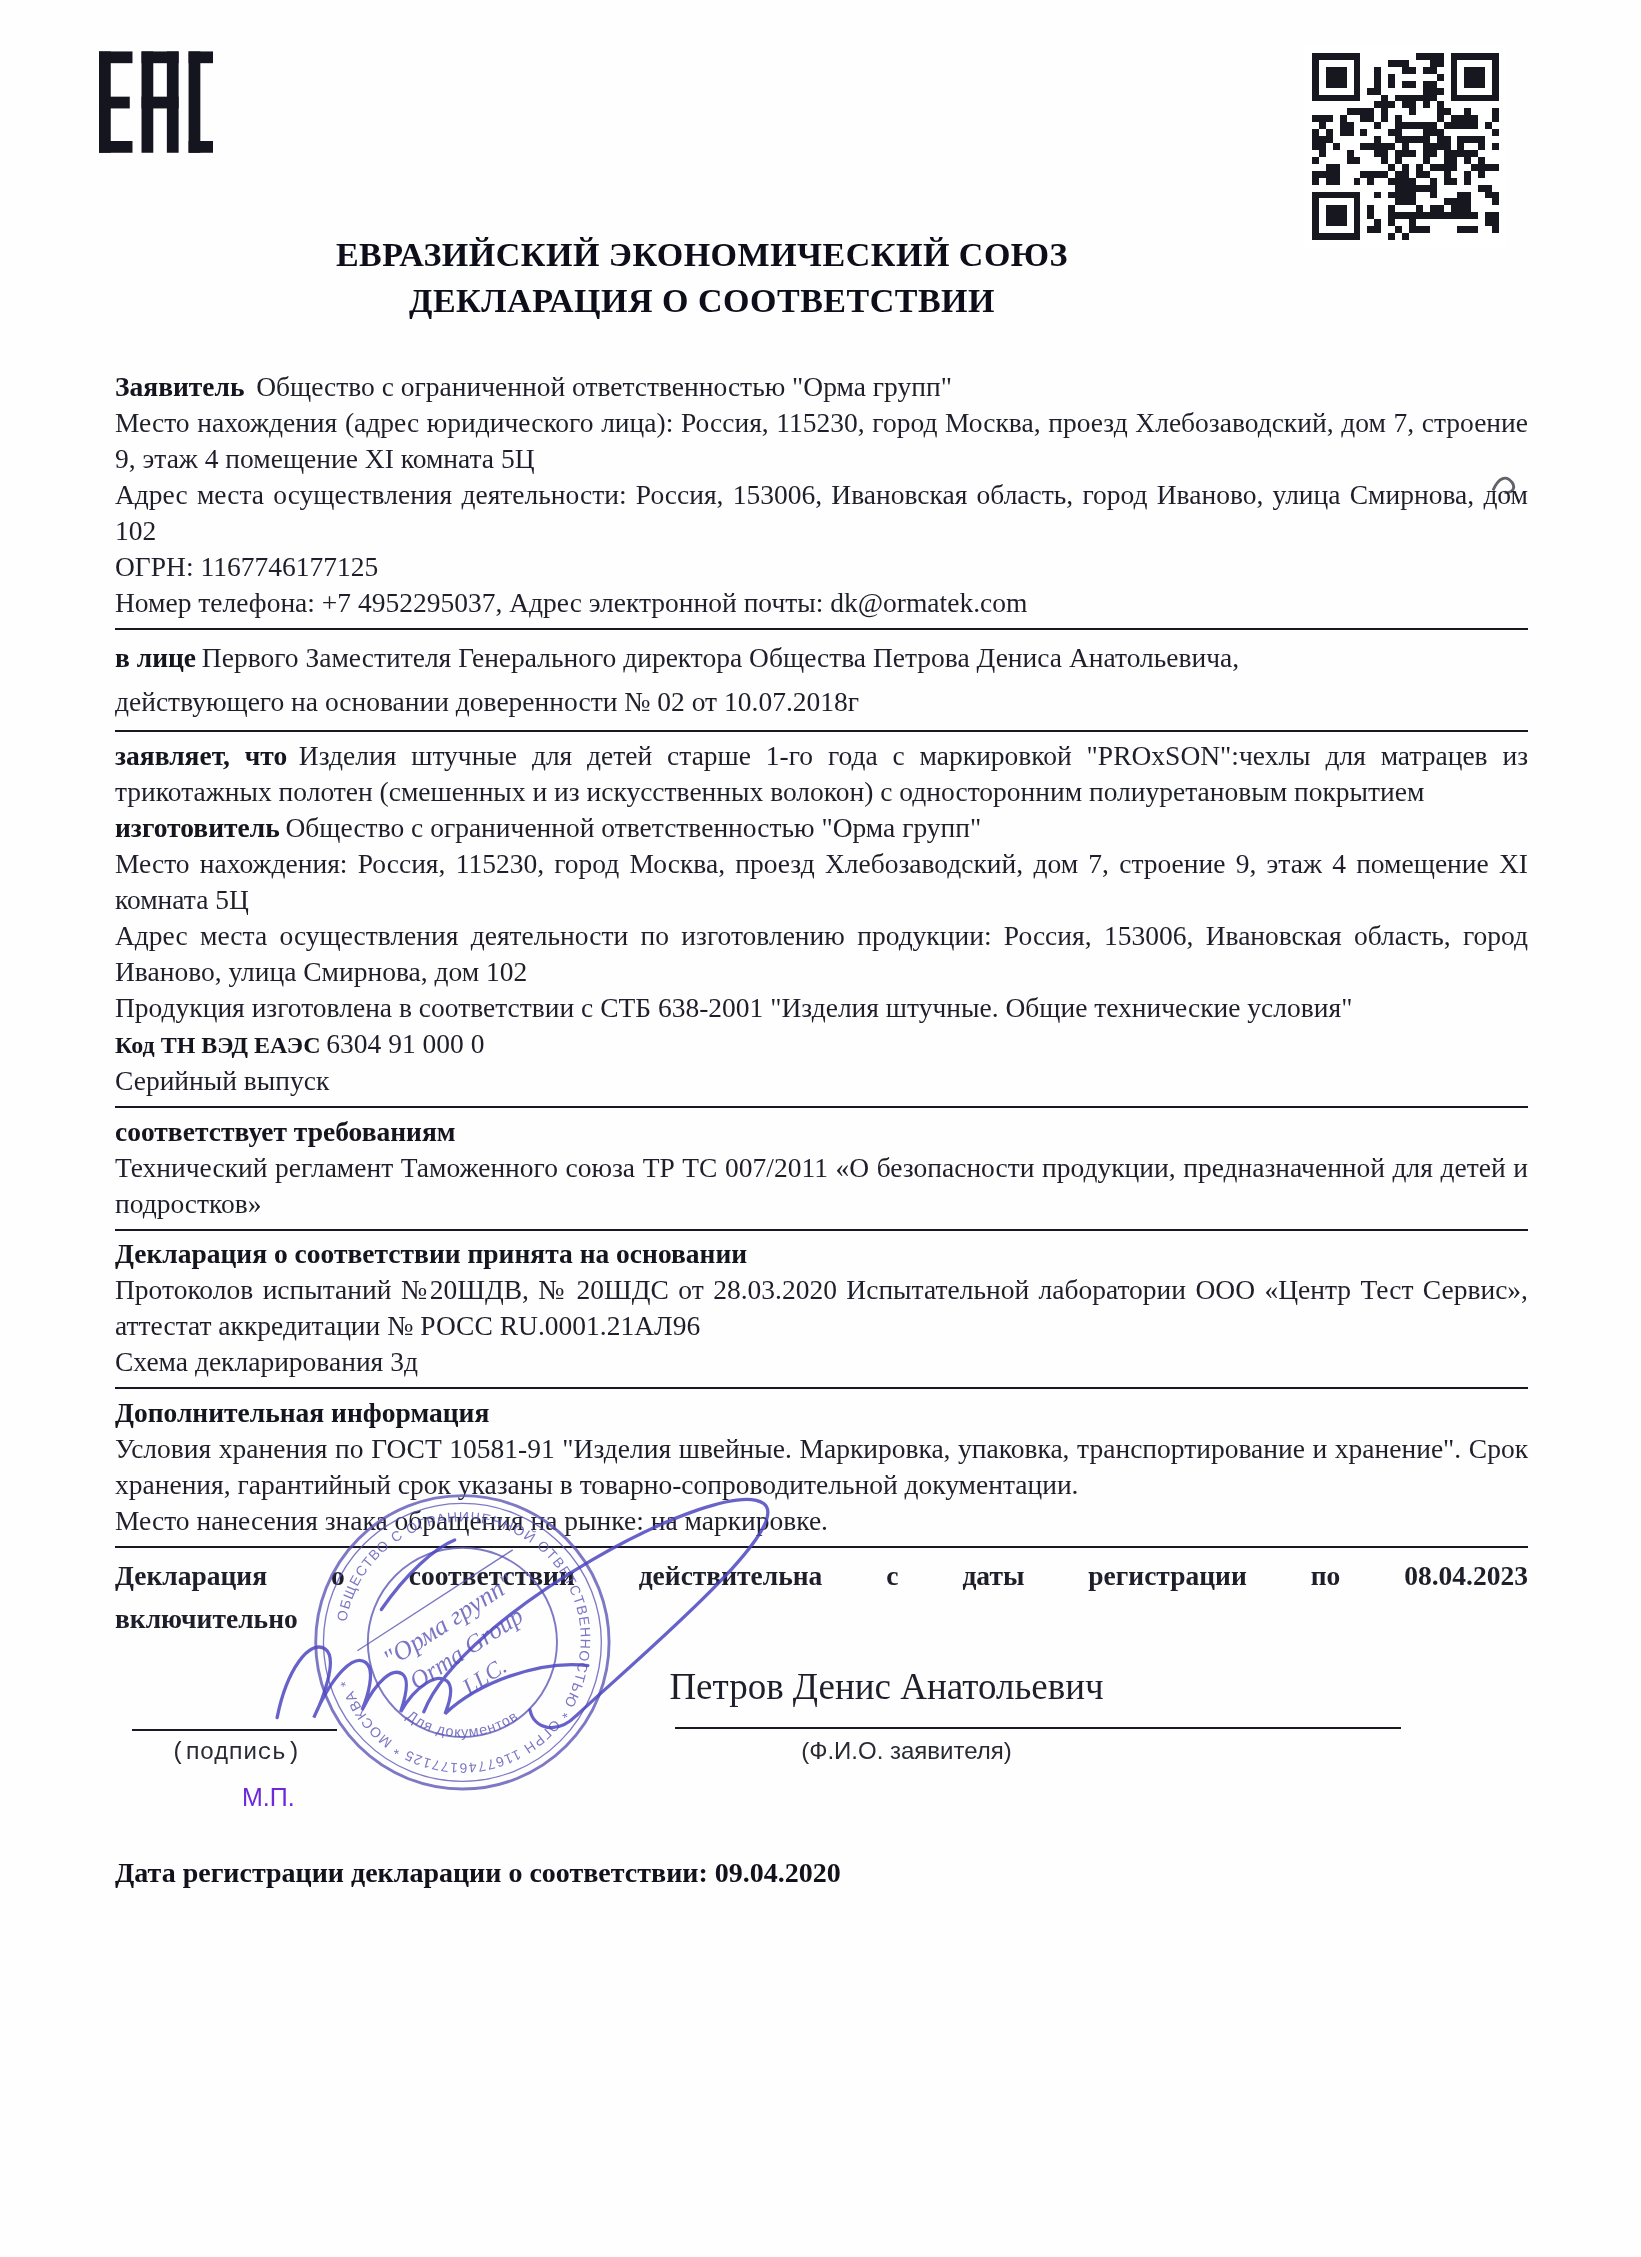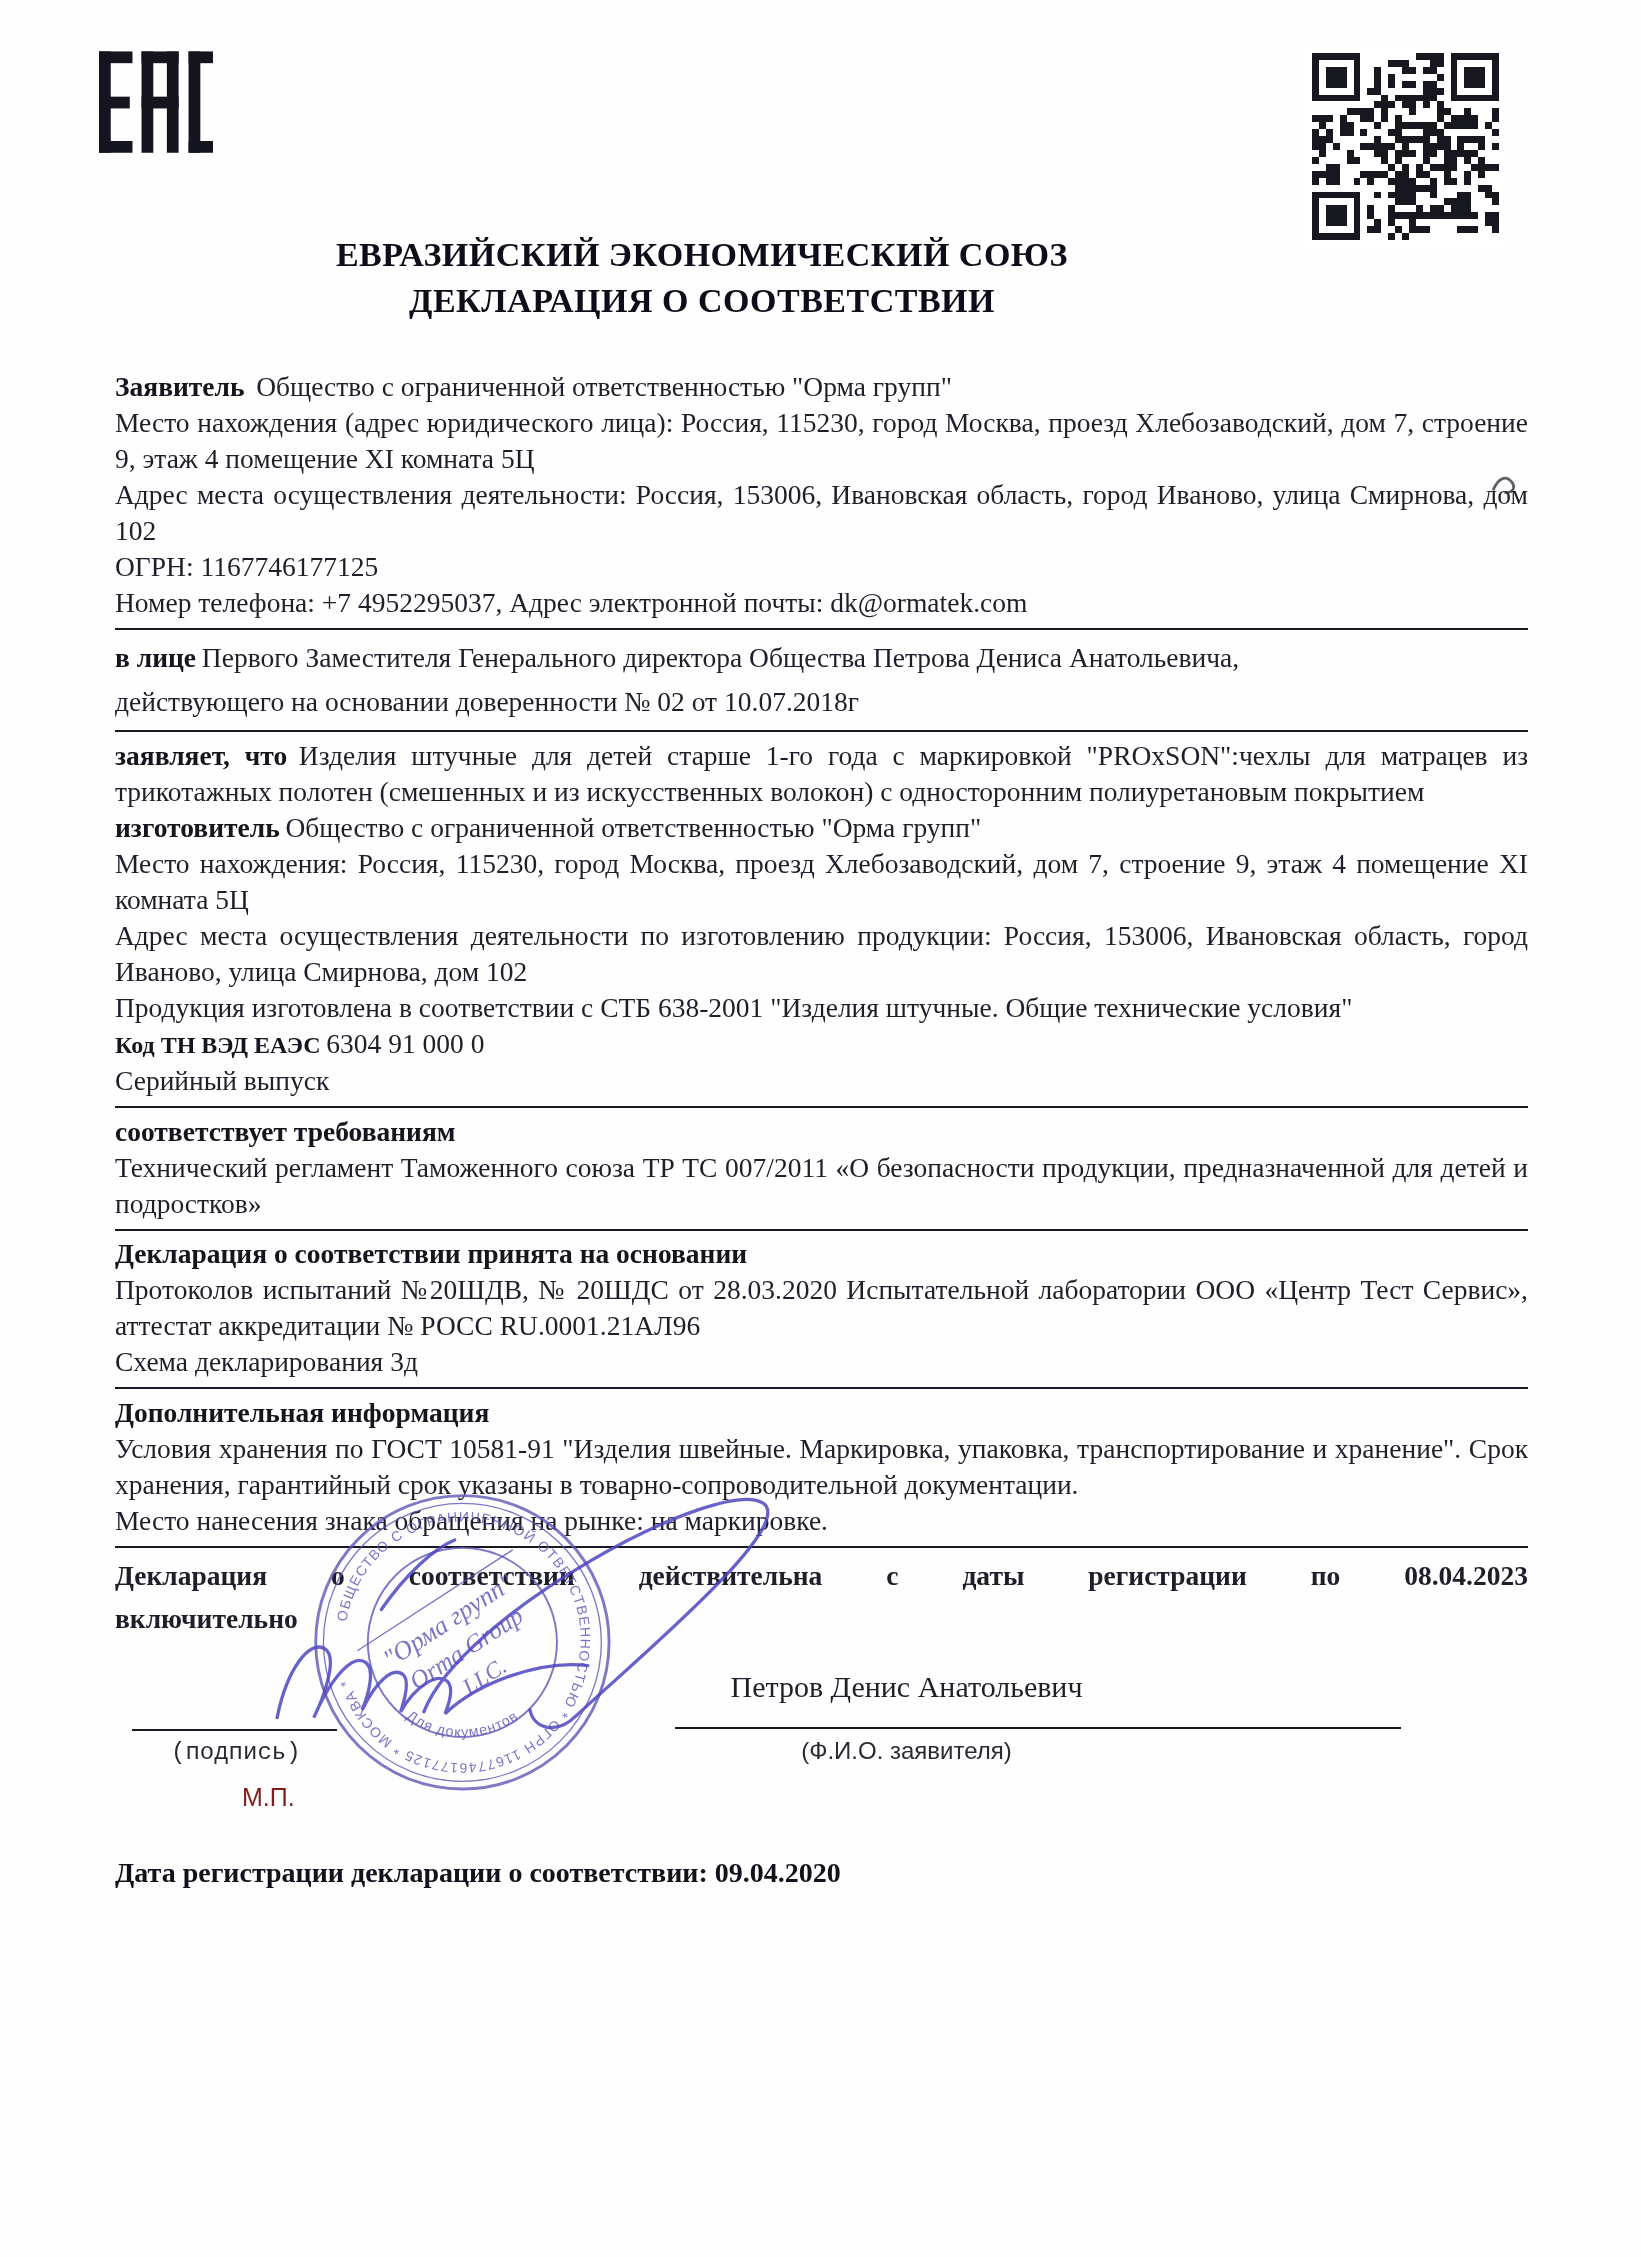--- a/index.html
+++ b/index.html
@@ -26,22 +26,22 @@
   .vlitse { line-height:44px; }
   .heading { font-weight:bold; color:#15151f; margin:1.9px 0; }
   .mt16 { margin-top:15.4px; }
   .tnved b { font-size:24px; }
   .validity1 { font-weight:bold; text-align:justify; text-align-last:justify; line-height:44px; margin-top:3.9px; }
   .validity2 { font-weight:bold; line-height:41px; }
   
   .sig-area { position:relative; height:178px; margin-top:5.8px; }
   .sig-line-left { position:absolute; left:17.4px; top:85px; width:205px; border-top:2.4px solid #1a1a24; }
   .sig-caption { position:absolute; left:56px; top:91px; font-family:Liberation Mono, monospace; font-size:24px; color:#2a2a34; }
-  .mp { position:absolute; left:127px; top:135px; font-family:"Liberation Sans", sans-serif; font-size:25px; color:#7f1d1d; }
-  .declarant-name { position:absolute; left:560px; top:25px; width:753px; padding-right:290px; text-align:center; font-size:30px; }
+  .mp { position:absolute; left:127px; top:135px; font-family:"Liberation Sans", sans-serif; font-size:25px; color:#6d28d9; }
+  .declarant-name { position:absolute; left:540px; top:25px; width:753px; padding-right:290px; text-align:center; font-size:37px; }
   .sig-line-right { position:absolute; left:560px; top:83px; width:726px; border-top:2.4px solid #1a1a24; }
   .declarant-caption { position:absolute; left:560px; top:89px; width:753px; padding-right:290px; text-align:center; font-family:"Liberation Sans", sans-serif; font-size:24px; color:#2a2a34; }
   .stamp-ink { position:absolute; left:19.3px; top:-185px; pointer-events:none; }
   
   .footer-line { font-weight:bold; color:#12121c; font-size:28px; }
   .footer-line.first { margin-top:25px; }
   .footer-line.second { margin-top:33px; }
   .artifact { position:absolute; left:1491px; top:473px; }
 </style>
 </head>

